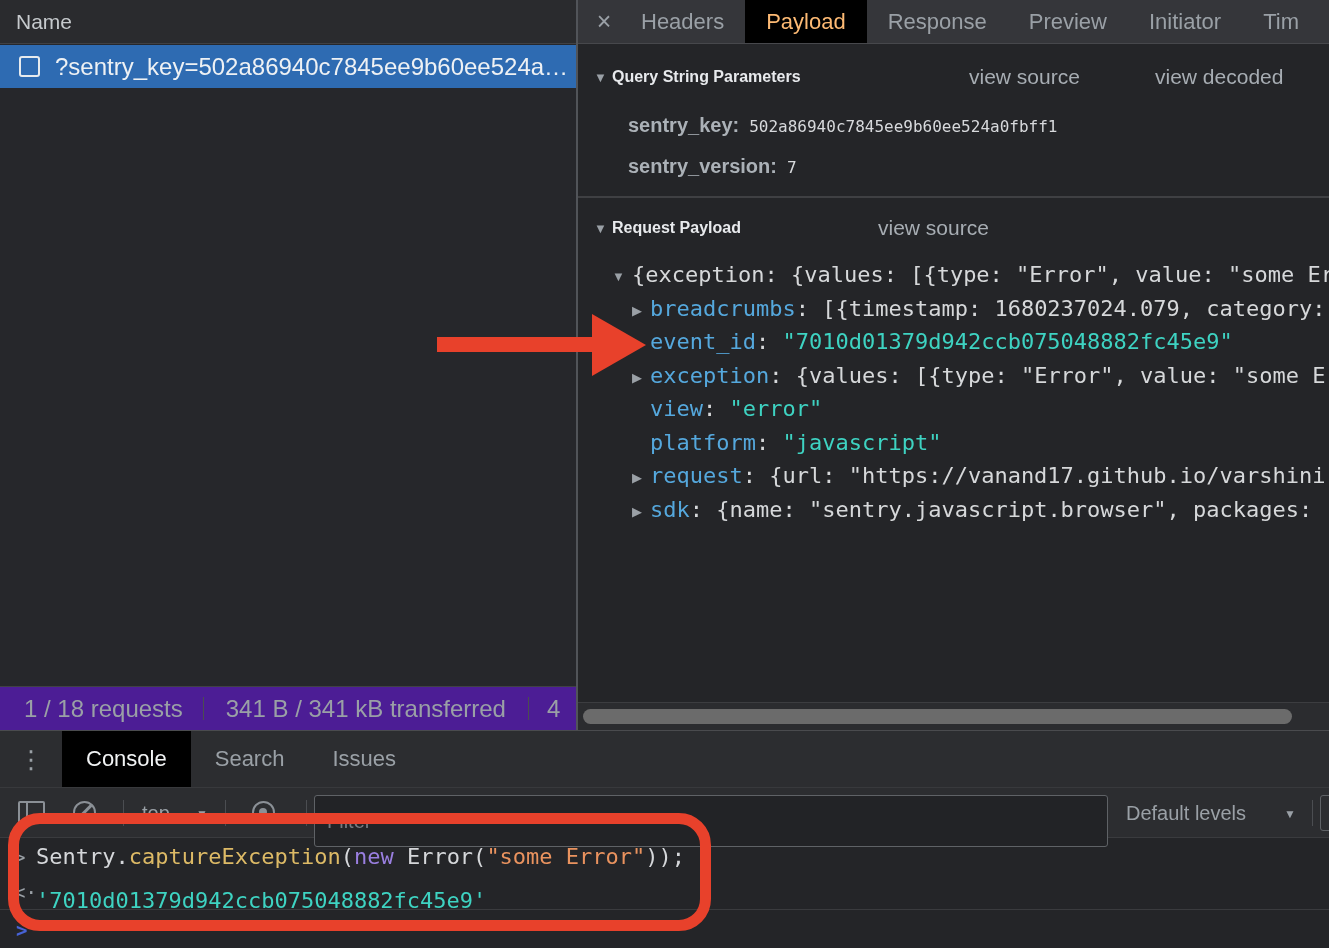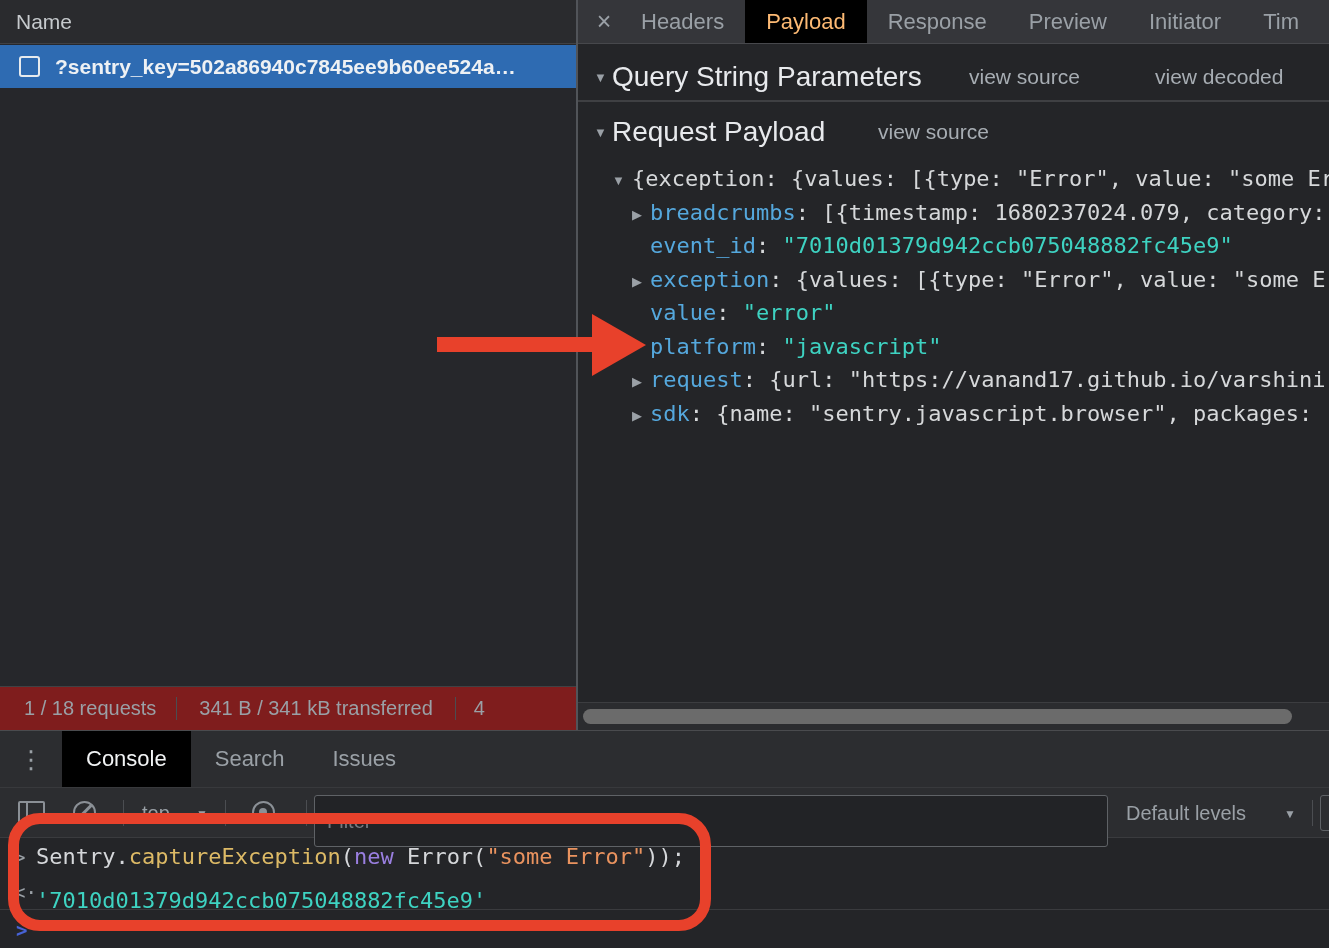--- a/index.html
+++ b/index.html
@@ -12,42 +12,42 @@
   .mono { font-family:"DejaVu Sans Mono", monospace; }
 
   
   #left-panel { position:absolute; left:0; top:0; width:690px; height:730px; background:#26272b; }
   .net-header { height:44px; background:#2a2b2e; border-bottom:1px solid #404144;
     line-height:44px; padding-left:16px; font-size:21px; color:#c6cacd; }
   .net-row { position:absolute; left:0; right:0; top:45px; height:43px;
     background:var(--selection-blue); display:flex; align-items:center; overflow:hidden; }
   .net-checkbox { width:21px; height:21px; border:2px solid #e7ebee; border-radius:3px;
     margin-left:19px; flex:0 0 auto; background:transparent; }
-  .net-row-label { margin-left:15px; font-size:21px; color:#eef1f4; white-space:nowrap;font-weight:bold; }
-  .net-status { position:absolute; left:0; right:0; bottom:0; height:44px; background:#7f1d1d;
-    border-top:1px solid #404144; display:flex; align-items:center; font-size:20px; color:#9aa0a6; overflow:hidden; }
+  .net-row-label { margin-left:15px; font-size:24px; color:#eef1f4; white-space:nowrap; }
+  .net-status { position:absolute; left:0; right:0; bottom:0; height:44px; background:#4c1d95;
+    border-top:1px solid #404144; display:flex; align-items:center; font-size:24px; color:#9aa0a6; overflow:hidden; }
   .status-item { white-space:nowrap; }
   .s1 { padding:0 20px 0 24px; } .s2 { padding:0 22px; } .s3 { padding:0 0 0 18px; }
   .status-div { width:1px; height:23px; background:#4b4d51; flex:0 0 auto; }
 
   #panel-divider { position:absolute; left:576px; top:0; width:2px; height:730px; background:#515459; }
 
   
   #right-panel { position:absolute; left:578px; top:0; width:751px; height:730px; background:#242528; overflow:hidden; }
   .det-tabs { height:44px; background:#35363a; border-bottom:1px solid #47484c;
     display:flex; align-items:stretch; }
   .det-close { width:42px; padding-left:10px; text-align:center; line-height:42px;
     font-size:25px; color:#9aa0a6; cursor:default; }
   .det-tab { padding:0 21px; line-height:44px; font-size:22px; color:#9aa0a6; white-space:nowrap; }
   .det-tab.active { background:#000; color:#fdba74; }
 
   .sec-head { position:relative; display:flex; align-items:center; height:28px; margin-left:16px; }
   .q-head { margin-top:19px; } .p-head { margin-top:16px; }
   .tri { width:18px; font-size:13px; color:#9aa0a6; flex:0 0 auto; }
-  .sec-title { font-size:28px; font-weight:normal; color:#e8eaed; white-space:nowrap; }
+  .sec-title { font-size:16px; font-weight:bold; color:#e8eaed; white-space:nowrap; }
   .sec-link { position:absolute; top:0; line-height:28px; font-size:21px; color:#a7adb3; white-space:nowrap; }
   .link-vs { left:375px; } .link-vd { left:561px; } .link-pvs { left:284px; }
 
   .params { margin-top:14px; }
   .param-row { height:41px; line-height:41px; padding-left:50px; white-space:nowrap; }
   .p-name { font-size:20px; font-weight:bold; color:#abb1b7; }
   .p-val  { font-size:16px; color:#d7d9dc; margin-left:10px; }
 
   .sec-divider { margin-top:9px; height:2px; background:#3f4043; }
 
@@ -151,20 +151,28 @@
     <span class="det-tab">Initiator</span>
     <span class="det-tab">Tim</span>
   </div>
 
   <div class="sec-head q-head">
     <span class="tri">▼</span>
     <span class="sec-title">Query String Parameters</span>
     <span class="sec-link link-vs">view source</span>
     <span class="sec-link link-vd">view decoded</span>
   </div>
+  <div class="params">
+    <div class="param-row">
+      <span class="p-name">sentry_key:</span><span class="p-val mono">502a86940c7845ee9b60ee524a0fbff1</span>
+    </div>
+    <div class="param-row">
+      <span class="p-name">sentry_version:</span><span class="p-val mono">7</span>
+    </div>
+  </div>
 
   <div class="sec-divider"></div>
 
   <div class="sec-head p-head">
     <span class="tri">▼</span>
     <span class="sec-title">Request Payload</span>
     <span class="sec-link link-pvs">view source</span>
   </div>
 
   <div class="tree">
@@ -174,21 +182,21 @@
     <div class="t-row">
       <span class="exp">▶</span><span class="k">breadcrumbs</span><span class="pl">: </span><span class="pl">[{timestamp: 1680237024.079, category: </span>
     </div>
     <div class="t-row">
       <span class="exp"></span><span class="k">event_id</span><span class="pl">: </span><span class="v">"7010d01379d942ccb075048882fc45e9"</span>
     </div>
     <div class="t-row">
       <span class="exp">▶</span><span class="k">exception</span><span class="pl">: </span><span class="pl">{values: [{type: "Error", value: "some E</span>
     </div>
     <div class="t-row">
-      <span class="exp"></span><span class="k">value</span><span class="pl">: </span><span class="v">"error"</span>
+      <span class="exp"></span><span class="k">view</span><span class="pl">: </span><span class="v">"error"</span>
     </div>
     <div class="t-row">
       <span class="exp"></span><span class="k">platform</span><span class="pl">: </span><span class="v">"javascript"</span>
     </div>
     <div class="t-row">
       <span class="exp">▶</span><span class="k">request</span><span class="pl">: </span><span class="pl">{url: "https://vanand17.github.io/varshini</span>
     </div>
     <div class="t-row">
       <span class="exp">▶</span><span class="k">sdk</span><span class="pl">: </span><span class="pl">{name: "sentry.javascript.browser", packages: </span>
     </div>

